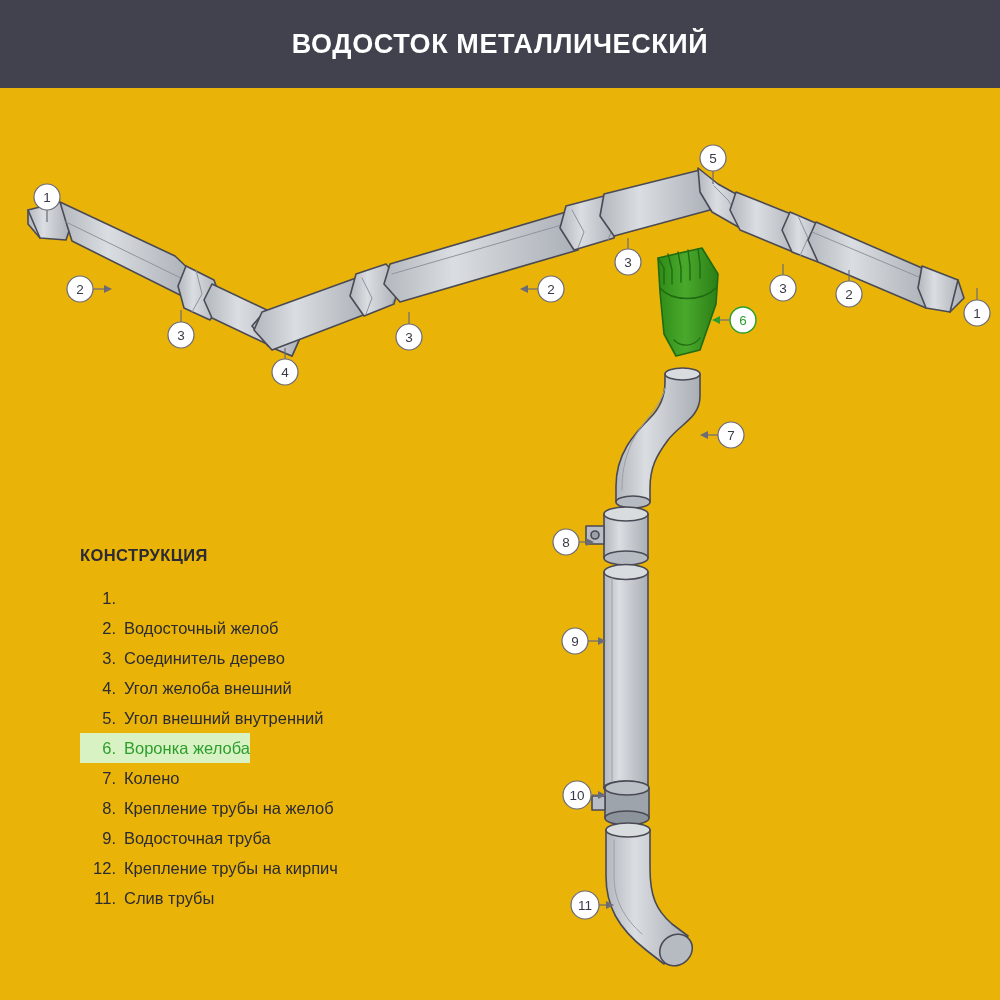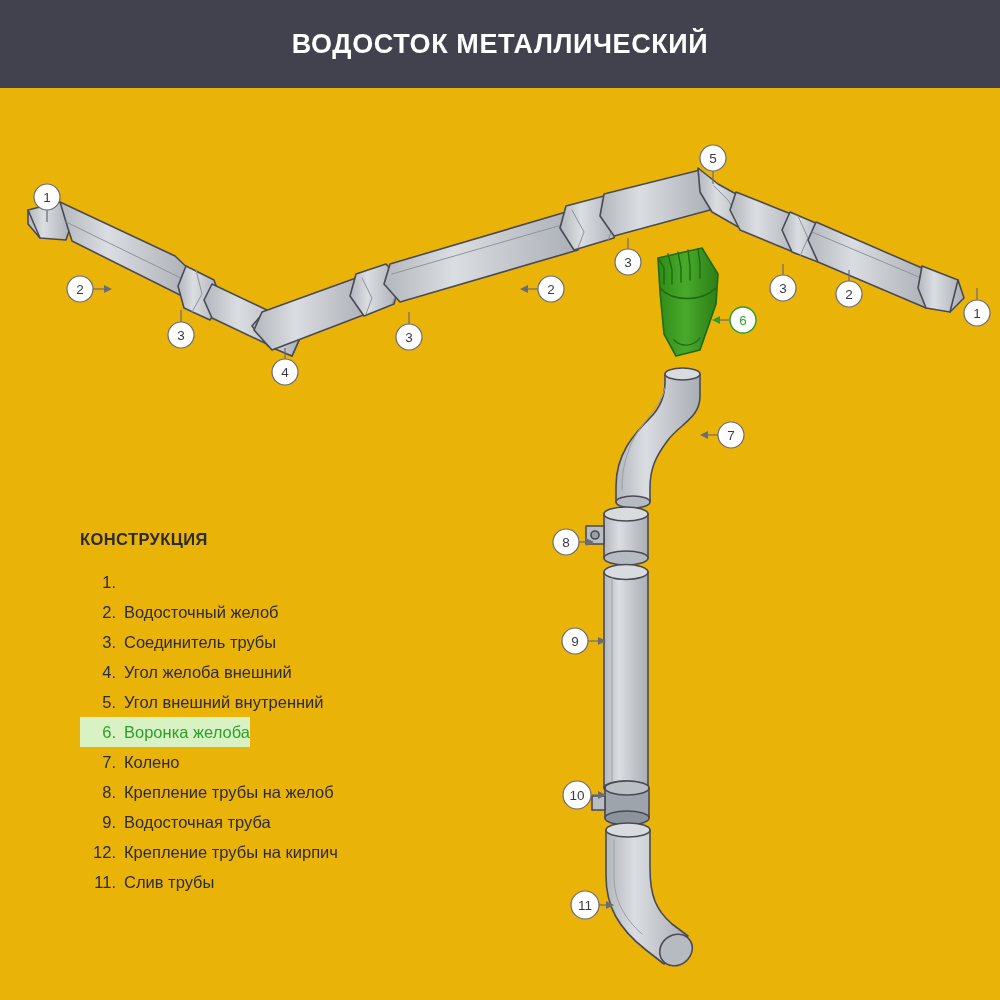--- a/index.html
+++ b/index.html
@@ -47,20 +47,21 @@
     left: 80px;
     top: 530px;
     width: 400px;
   }
   .legend-title {
     font-size: 16.5px;
     font-weight: bold;
     letter-spacing: 0.4px;
     margin-bottom: 18px;
     color: #2b2b33;
+    margin-top: 16px;
   }
   .legend-list {
     list-style: none;
     margin: 0;
     padding: 0;
   }
   .legend-item {
     display: flex;
     align-items: baseline;
     font-size: 16.5px;
@@ -112,21 +113,21 @@
     <ul class="legend-list">
       <li class="legend-item">
         <span class="legend-num">1.</span>
       </li>
       <li class="legend-item">
         <span class="legend-num">2.</span>
         <span class="legend-label">Водосточный желоб</span>
       </li>
       <li class="legend-item">
         <span class="legend-num">3.</span>
-        <span class="legend-label">Соединитель трубы</span>
+        <span class="legend-label">Соединитель дерево</span>
       </li>
       <li class="legend-item">
         <span class="legend-num">4.</span>
         <span class="legend-label">Угол желоба внешний</span>
       </li>
       <li class="legend-item">
         <span class="legend-num">5.</span>
         <span class="legend-label">Угол внешний внутренний</span>
       </li>
       <li class="legend-item highlight">

